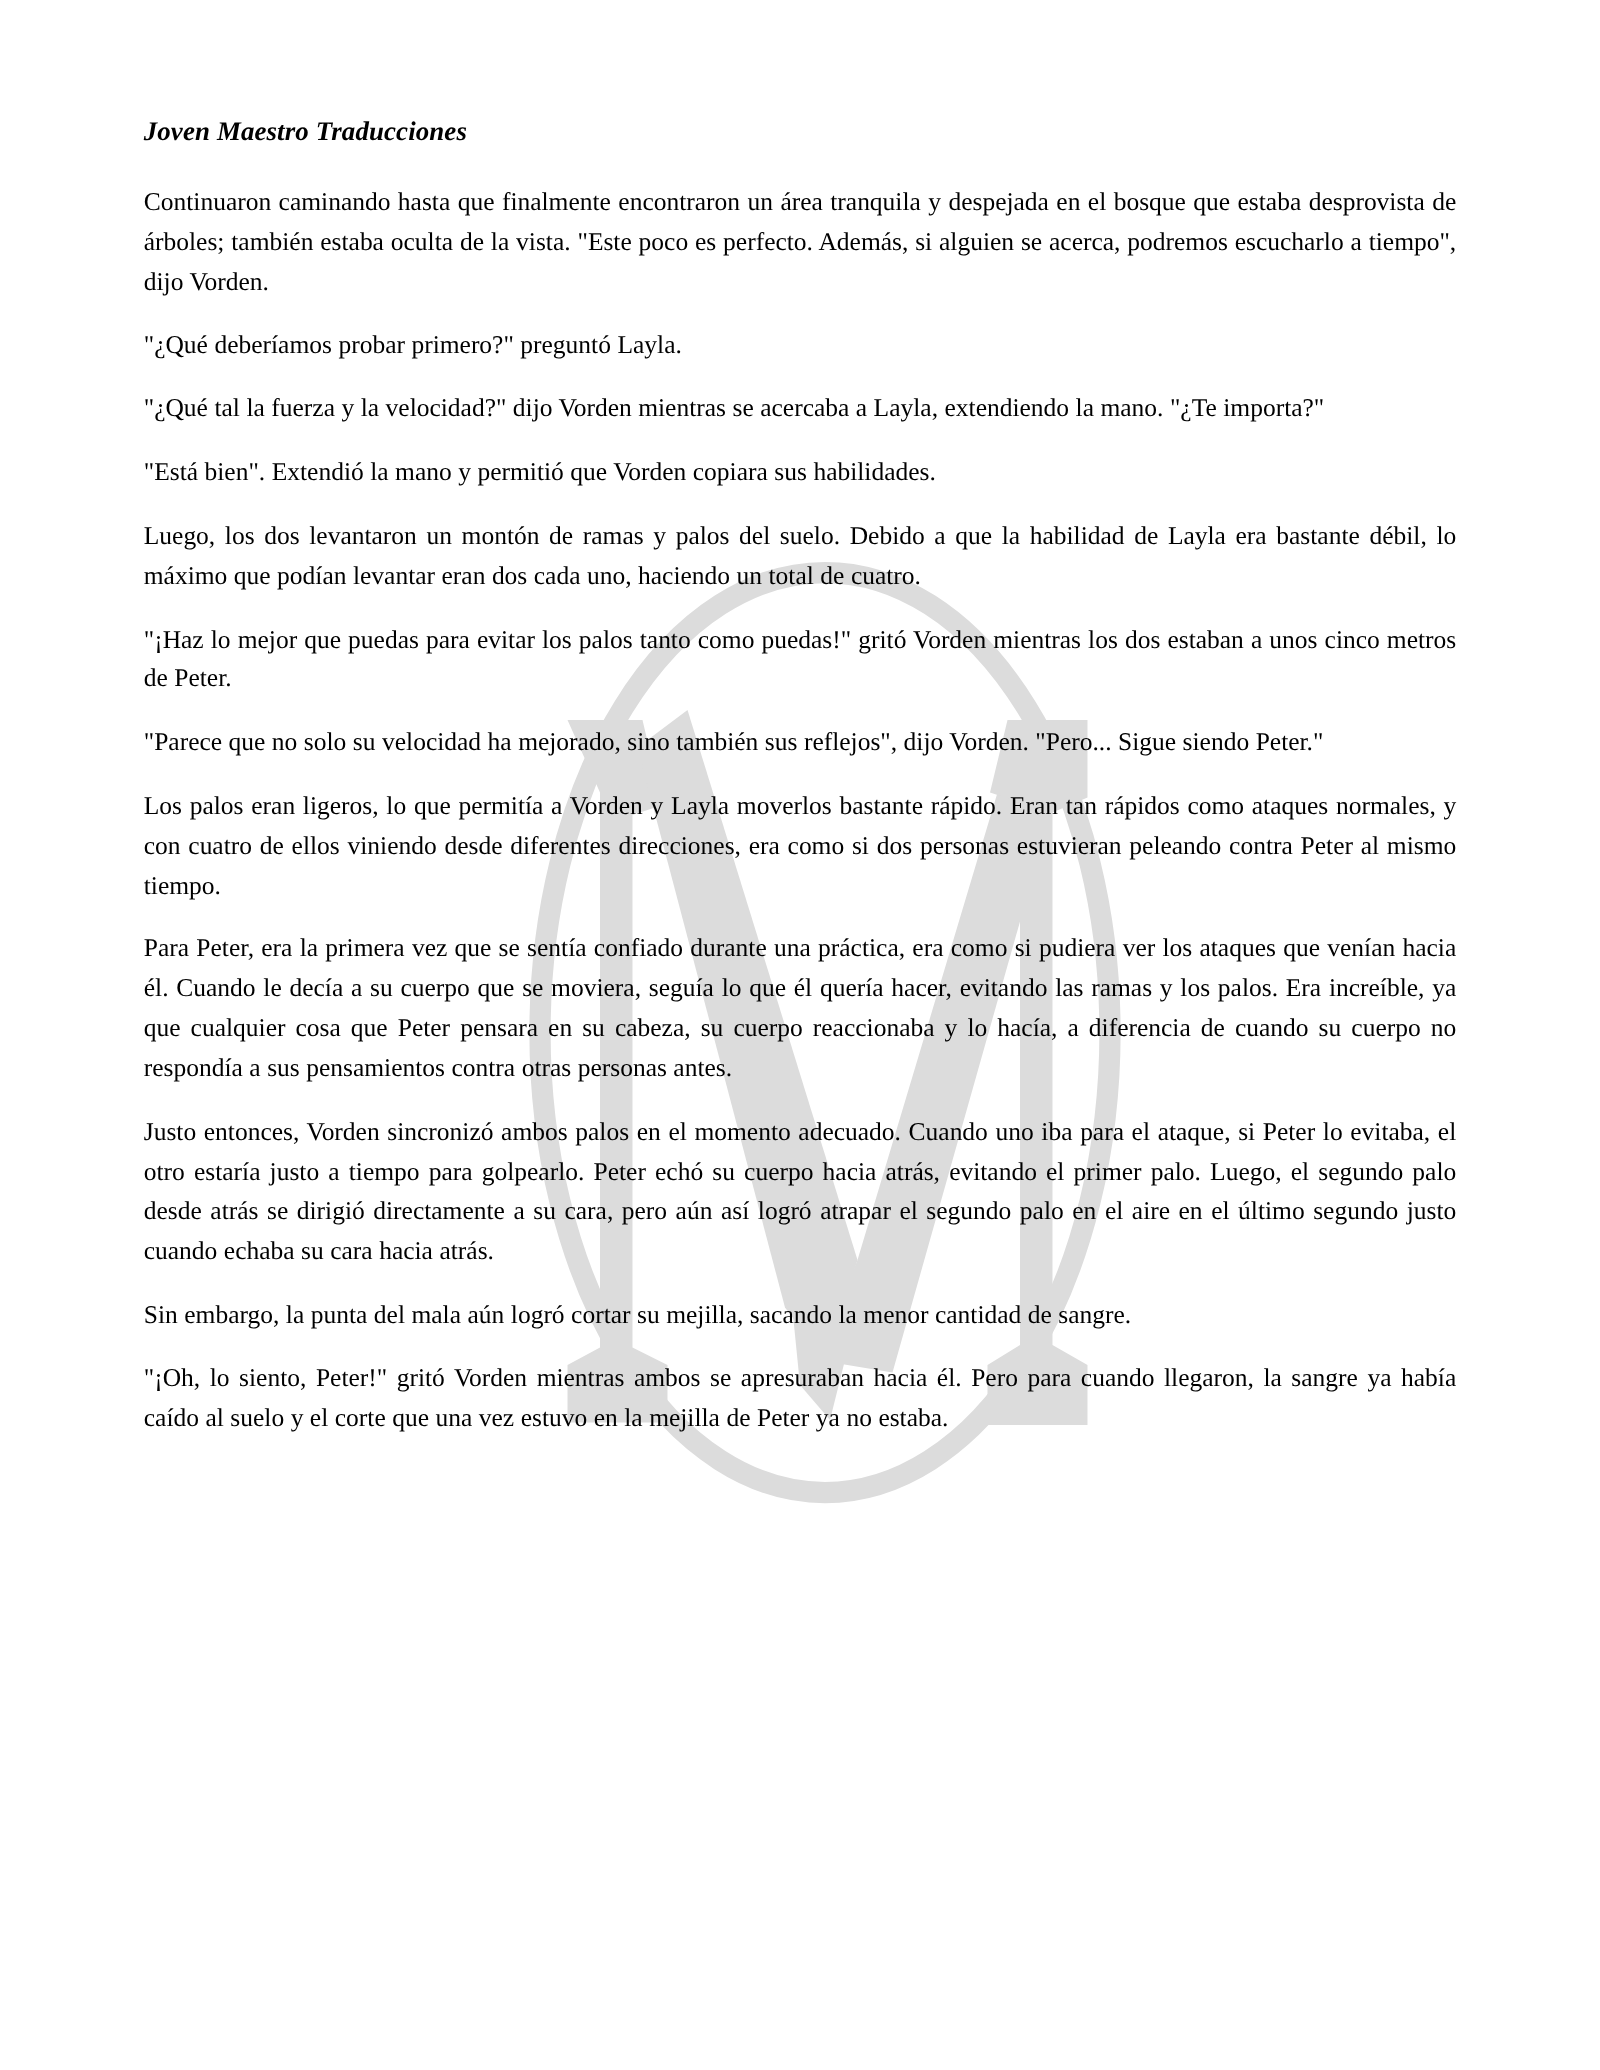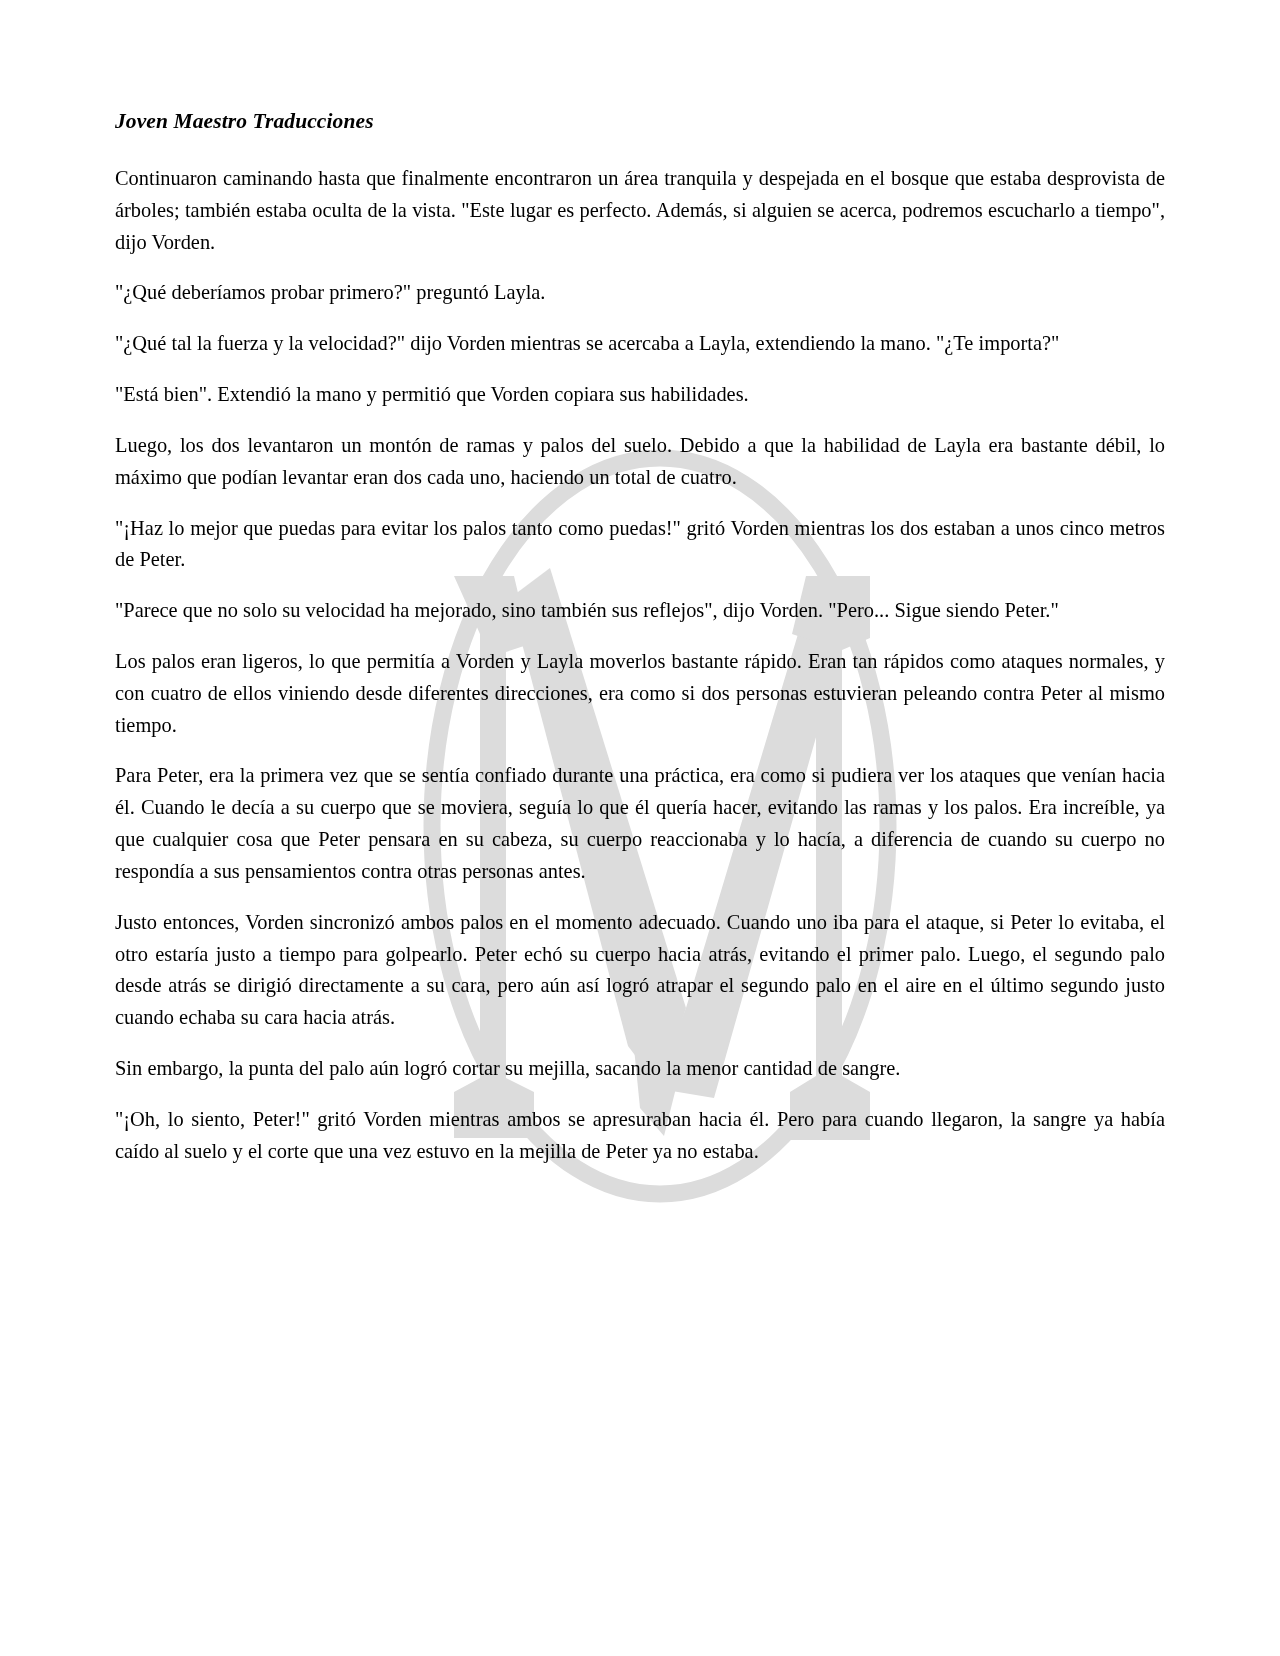--- a/index.html
+++ b/index.html
@@ -31,21 +31,21 @@
     height: 756px;
     z-index: 0;
     pointer-events: none;
   }
   #watermark svg { display: block; width: 100%; height: 100%; }
 
   
   #doc {
     position: absolute;
     left: 115px;
-    top: 108px;
+    top: 92px;
     width: 1050px;
     z-index: 2;
   }
 
   .doc-title {
     font-weight: bold;
     font-style: italic;
     font-size: 21.5px;
     line-height: 1.25;
     letter-spacing: 0.1px;
@@ -84,27 +84,27 @@
 
         <polygon points="216,600 268,600 246,688 222,660"></polygon>
       </g>
     </svg>
   </div>
 
   <div id="doc">
 
     <h1 class="doc-title">Joven Maestro Traducciones</h1>
 
-    <p class="para">Continuaron caminando hasta que finalmente encontraron un área tranquila y despejada en el bosque que estaba desprovista de árboles; también estaba oculta de la vista. "Este lugar es perfecto. Además, si alguien se acerca, podremos escucharlo a tiempo", dijo Vorden.</p>
+    <p class="para">Continuaron caminando hasta que finalmente encontraron un área tranquila y despejada en el bosque que estaba desprovista de árboles; también estaba oculta de la vista. "Este poco es perfecto. Además, si alguien se acerca, podremos escucharlo a tiempo", dijo Vorden.</p>
     <p class="para">"¿Qué deberíamos probar primero?" preguntó Layla.</p>
     <p class="para">"¿Qué tal la fuerza y la velocidad?" dijo Vorden mientras se acercaba a Layla, extendiendo la mano. "¿Te importa?"</p>
     <p class="para">"Está bien". Extendió la mano y permitió que Vorden copiara sus habilidades.</p>
     <p class="para">Luego, los dos levantaron un montón de ramas y palos del suelo. Debido a que la habilidad de Layla era bastante débil, lo máximo que podían levantar eran dos cada uno, haciendo un total de cuatro.</p>
     <p class="para">"¡Haz lo mejor que puedas para evitar los palos tanto como puedas!" gritó Vorden mientras los dos estaban a unos cinco metros de Peter.</p>
     <p class="para">"Parece que no solo su velocidad ha mejorado, sino también sus reflejos", dijo Vorden. "Pero... Sigue siendo Peter."</p>
     <p class="para">Los palos eran ligeros, lo que permitía a Vorden y Layla moverlos bastante rápido. Eran tan rápidos como ataques normales, y con cuatro de ellos viniendo desde diferentes direcciones, era como si dos personas estuvieran peleando contra Peter al mismo tiempo.</p>
     <p class="para">Para Peter, era la primera vez que se sentía confiado durante una práctica, era como si pudiera ver los ataques que venían hacia él. Cuando le decía a su cuerpo que se moviera, seguía lo que él quería hacer, evitando las ramas y los palos. Era increíble, ya que cualquier cosa que Peter pensara en su cabeza, su cuerpo reaccionaba y lo hacía, a diferencia de cuando su cuerpo no respondía a sus pensamientos contra otras personas antes.</p>
     <p class="para">Justo entonces, Vorden sincronizó ambos palos en el momento adecuado. Cuando uno iba para el ataque, si Peter lo evitaba, el otro estaría justo a tiempo para golpearlo. Peter echó su cuerpo hacia atrás, evitando el primer palo. Luego, el segundo palo desde atrás se dirigió directamente a su cara, pero aún así logró atrapar el segundo palo en el aire en el último segundo justo cuando echaba su cara hacia atrás.</p>
-    <p class="para">Sin embargo, la punta del palo aún logró cortar su mejilla, sacando la menor cantidad de sangre.</p>
+    <p class="para">Sin embargo, la punta del mala aún logró cortar su mejilla, sacando la menor cantidad de sangre.</p>
     <p class="para">"¡Oh, lo siento, Peter!" gritó Vorden mientras ambos se apresuraban hacia él. Pero para cuando llegaron, la sangre ya había caído al suelo y el corte que una vez estuvo en la mejilla de Peter ya no estaba.</p>
 
   </div>
 </div>
 
 </body></html>

